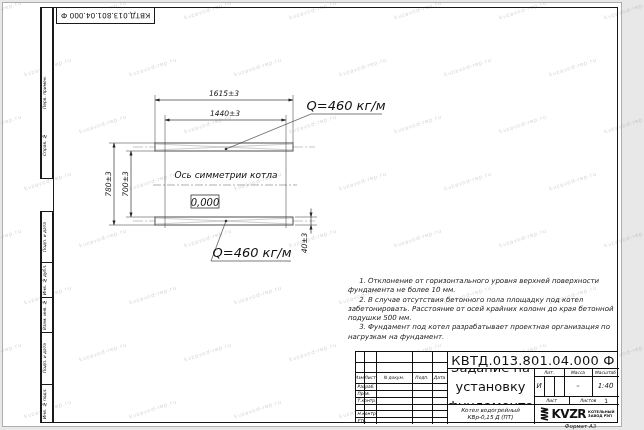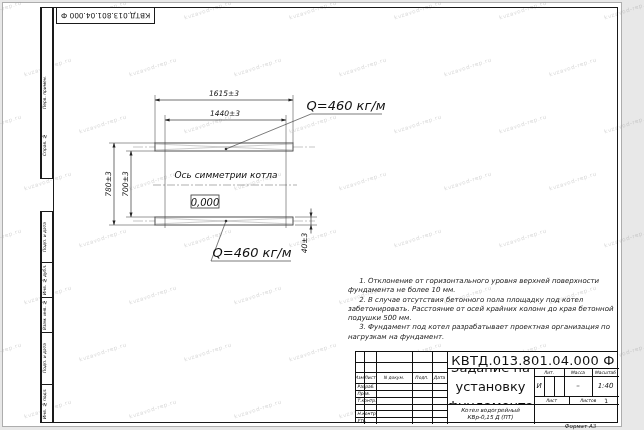--- a/index.html
+++ b/index.html
@@ -258,17 +258,29 @@
       <div class="cell val" style="left:236px;top:24px;width:27px;height:20px;">1:40</div>
 
       <div class="hline" style="left:178px;top:52px;width:85px;"></div>
       <div class="vline" style="left:213px;top:44px;height:8px;"></div>
       <div class="cell small" style="left:178px;top:44px;width:35px;height:8px;">Лист</div>
       <div class="cell" style="left:213px;top:44px;width:50px;height:8px;gap:8px;">
         <span class="small">Листов</span>
         <span style="font-size:6px;">1</span>
       </div>
 
+      <div class="cell" style="left:178px;top:52px;width:85px;height:20px;">
+        <div class="logo">
+          <svg width="11" height="14" viewBox="0 0 11 14">
+            <path d="M2,1 L9,2.7 L2,4.4 L9,6.1 L2,7.8 L9,9.5 L2,11.2 L9,13" fill="none" stroke="#111" stroke-width="1.7"></path>
+          </svg>
+          <span class="logo-text">KVZR</span>
+          <span class="logo-sub">
+            <span>КОТЕЛЬНЫЙ</span>
+            <span>ЗАВОД РЭП</span>
+          </span>
+        </div>
+      </div>
     </div>
 
     <div class="format">Формат А3</div>
   </div>
 </div>
 
 </body></html>

